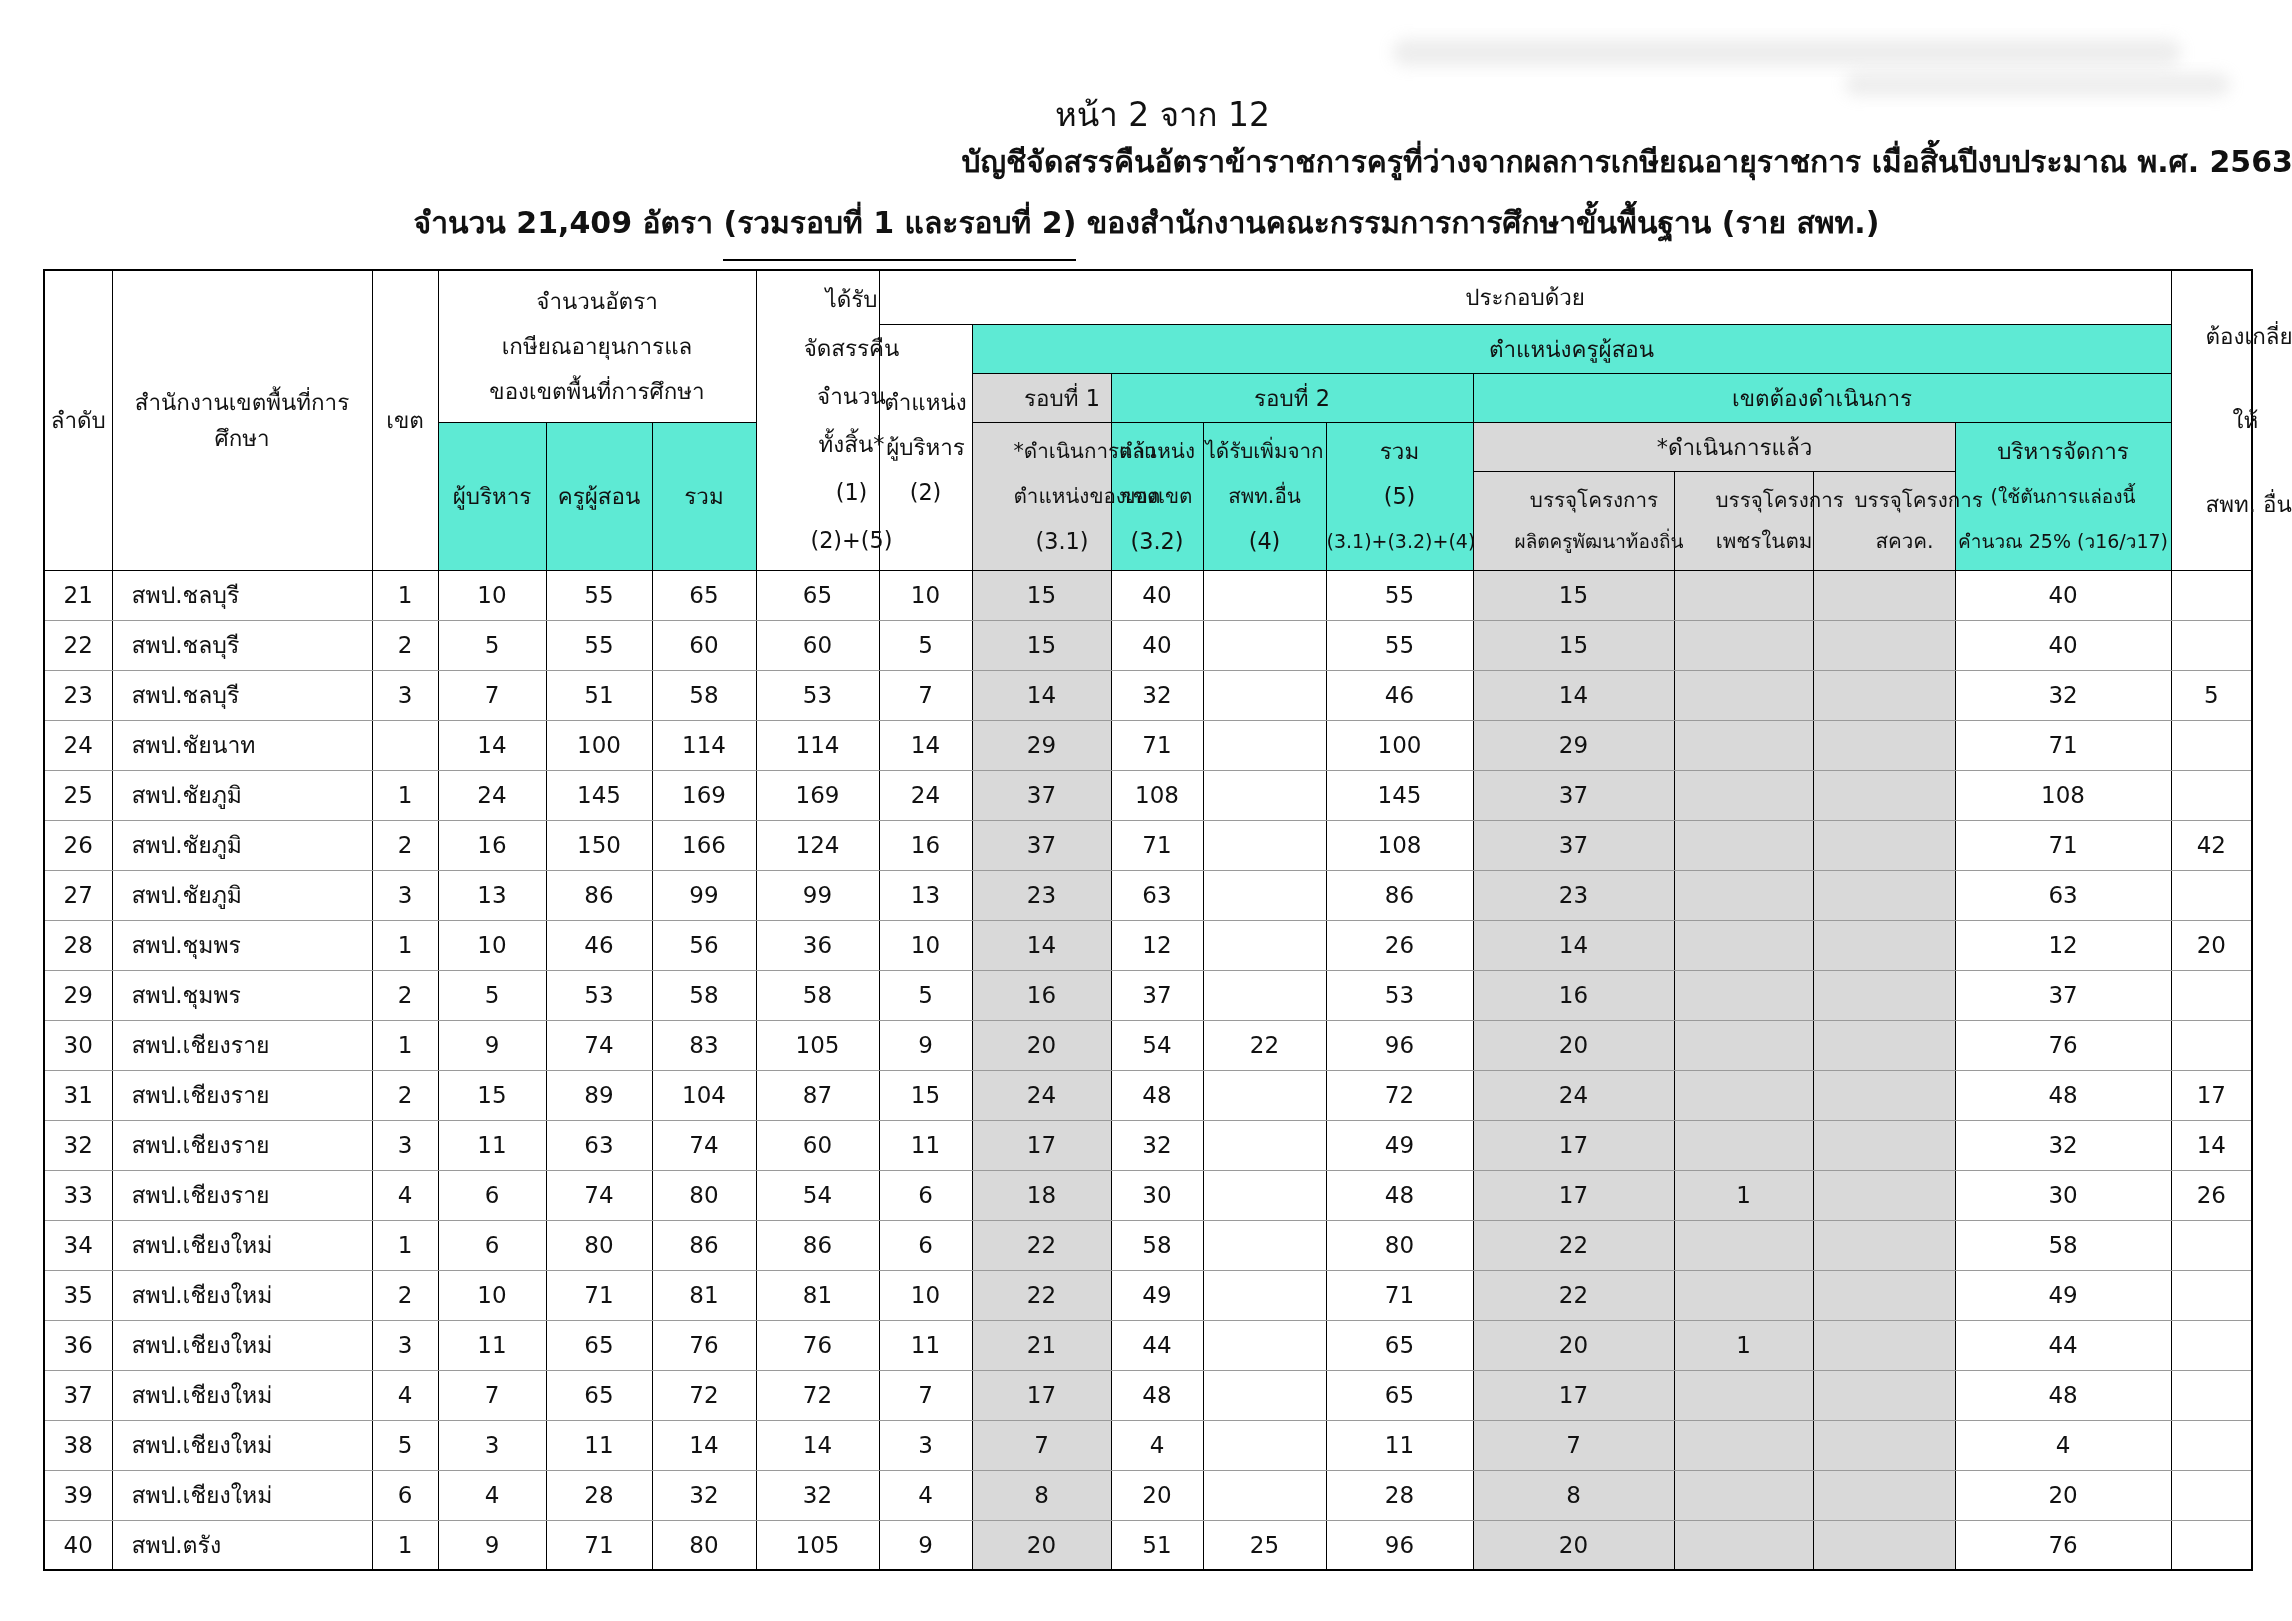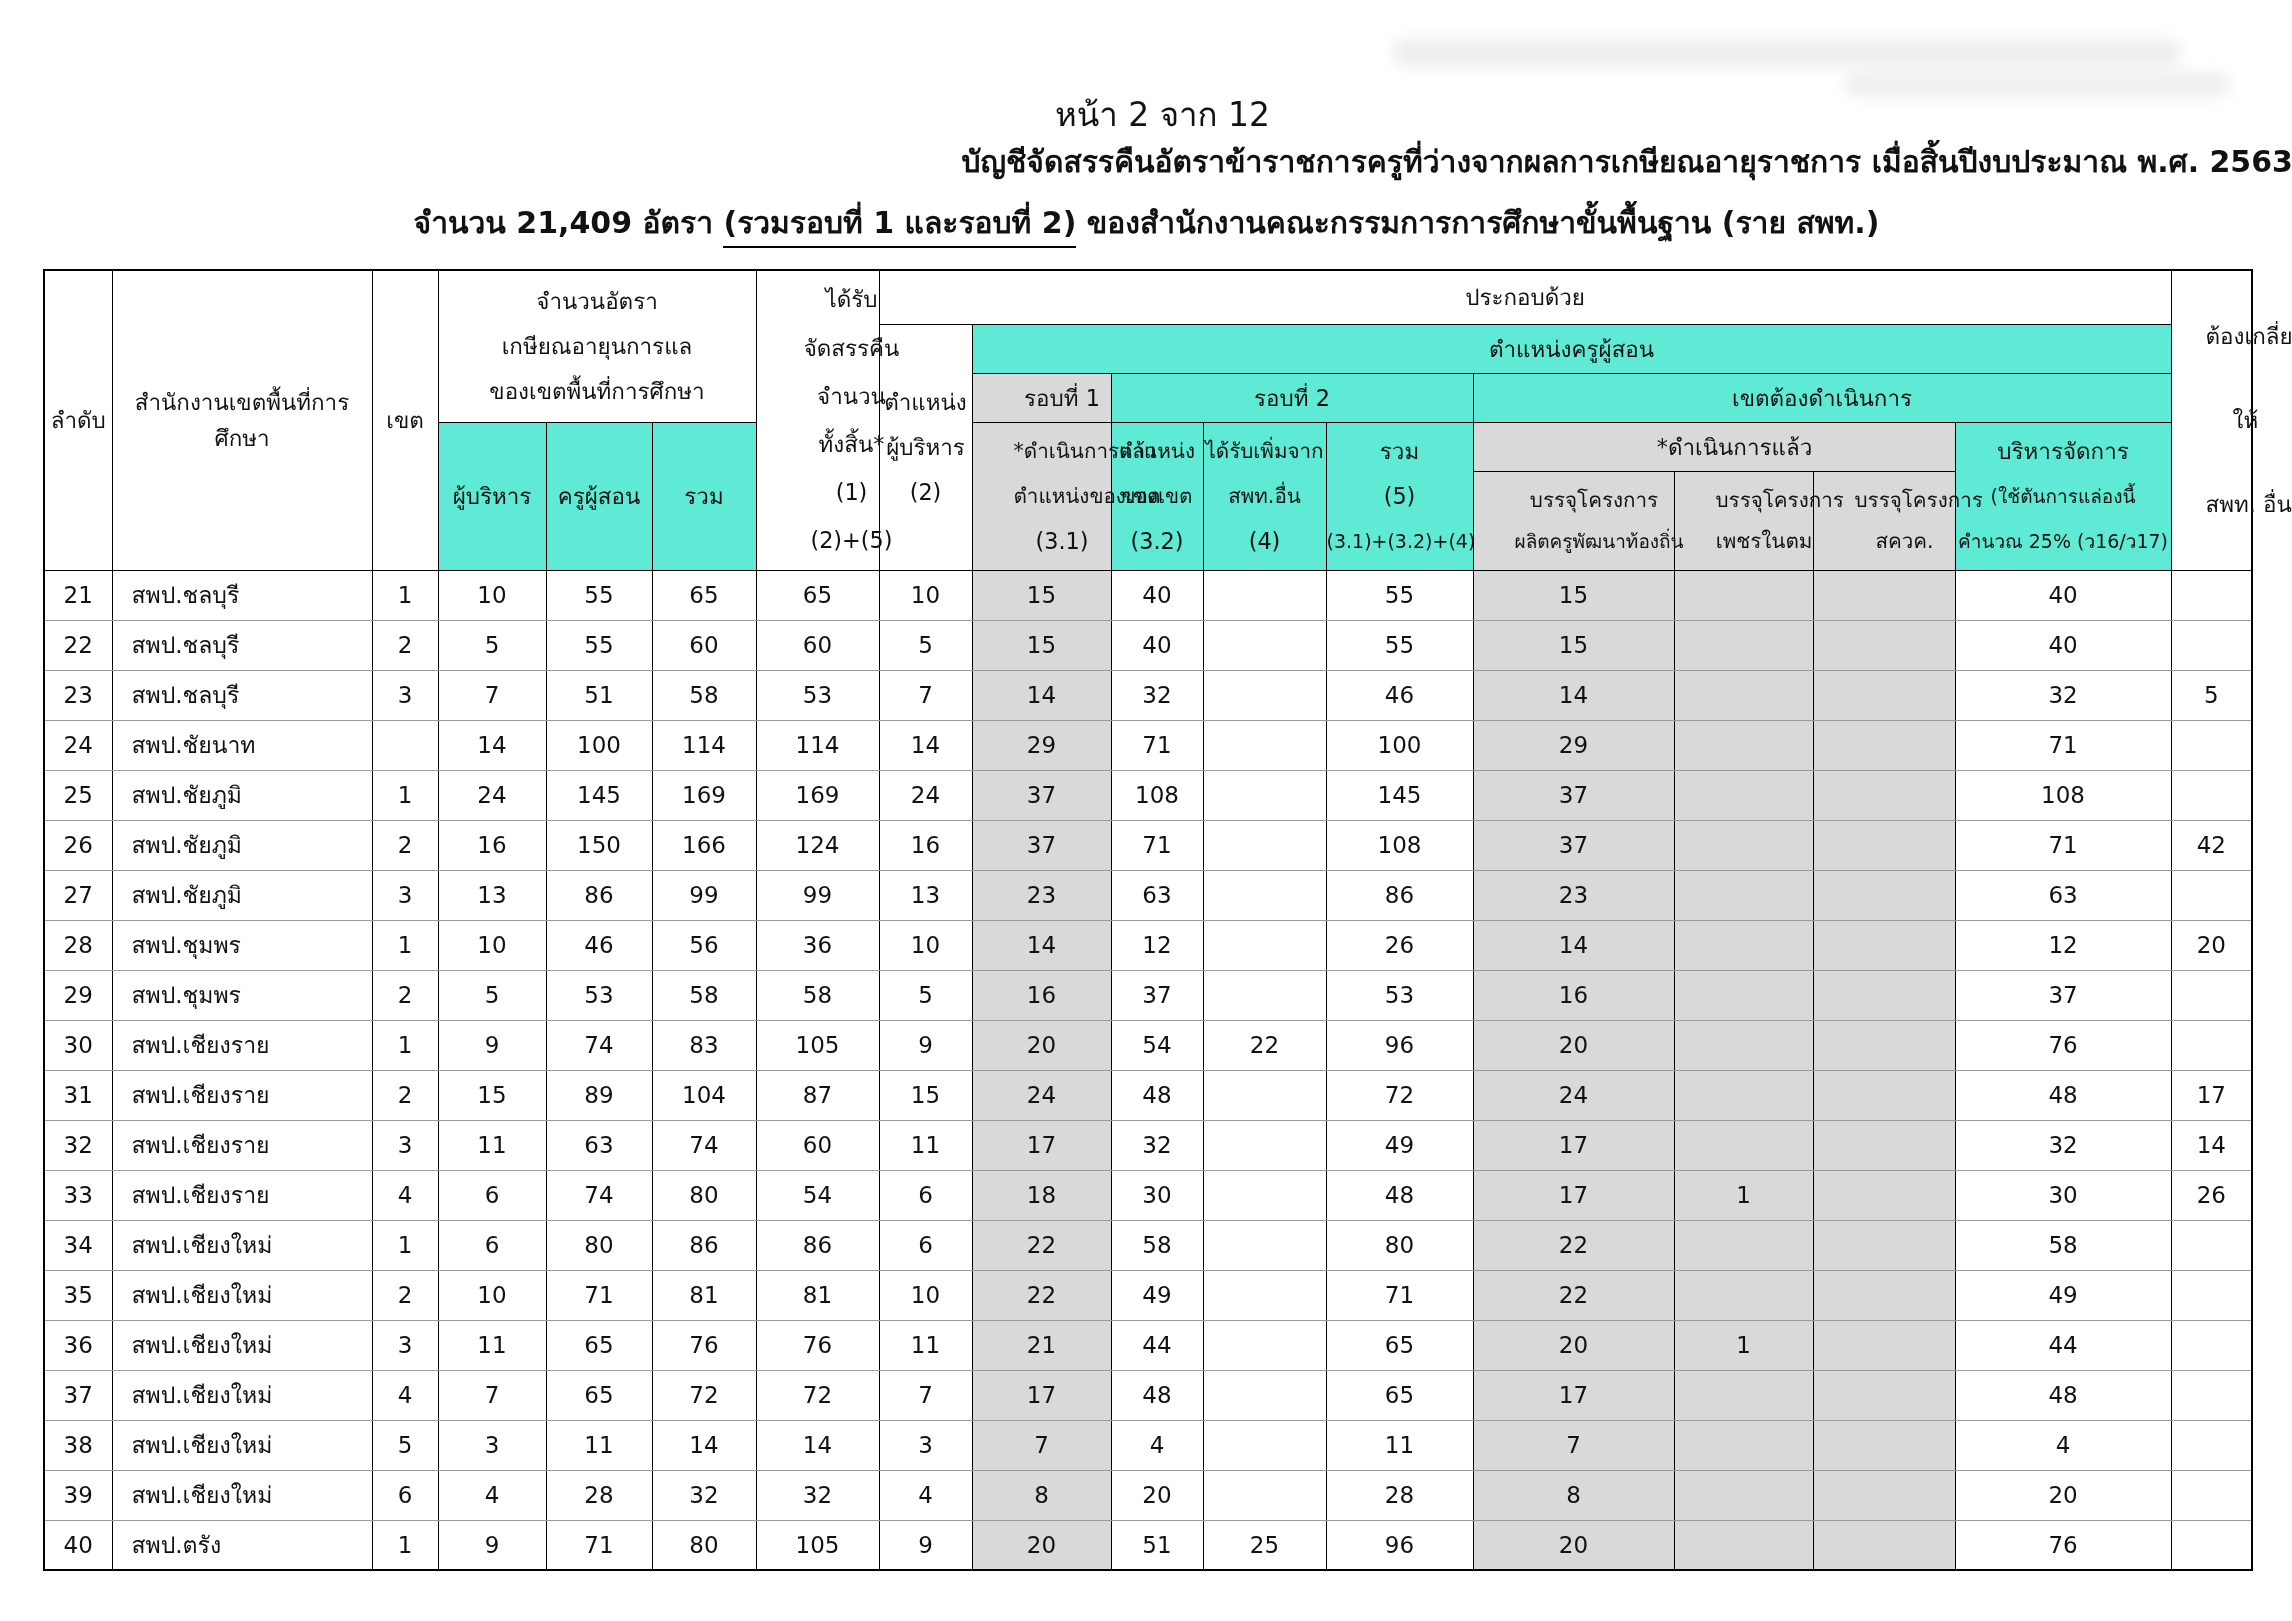--- a/index.html
+++ b/index.html
@@ -7,21 +7,21 @@
     width:2293px;height:1621px;position:relative;background:#ffffff;
     font-family:"DejaVu Sans","Liberation Sans",sans-serif;color:#111;
     overflow:hidden;
   }
   .smudge{position:absolute;background:#bfbfbf;opacity:.28;filter:blur(7.2px);border-radius:12.5px;}
   .s1{left:1393px;top:39px;width:788px;height:27px;}
   .s2{left:1845px;top:73px;width:385px;height:23px;}
   .page-indicator{position:absolute;top:88px;left:16px;width:100%;text-align:center;font-size:33px;}
   .title1{position:absolute;top:138px;left:0;width:100%;text-align:right;font-size:30px;font-weight:bold;}
   .title2{position:absolute;top:199px;left:0;width:100%;text-align:center;font-size:30px;font-weight:bold;}
-  .title2 .u{border-bottom:2.7px solid #000;padding-bottom:6px;}
+  .title2 .u{border-bottom:2.7px solid #000;padding-bottom:19px;}
 
   table{
     position:absolute;left:43px;top:269px;width:2207px;
     table-layout:fixed;border-collapse:collapse;border:2.7px solid #000;background:#fff;
   }
   thead tr.hr1{height:54px;}
   thead tr.hr2{height:49px;}
   thead tr.hr3{height:49px;}
   thead tr.hr4{height:49px;}
   thead tr.hr5{height:99px;}

